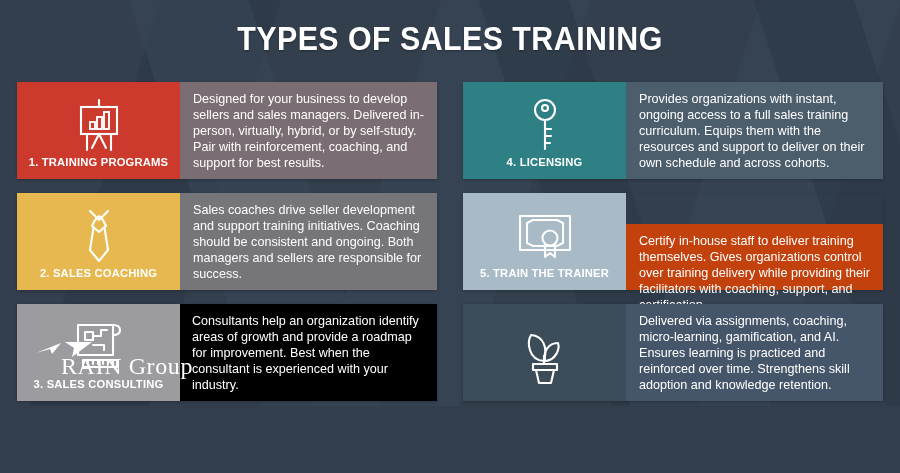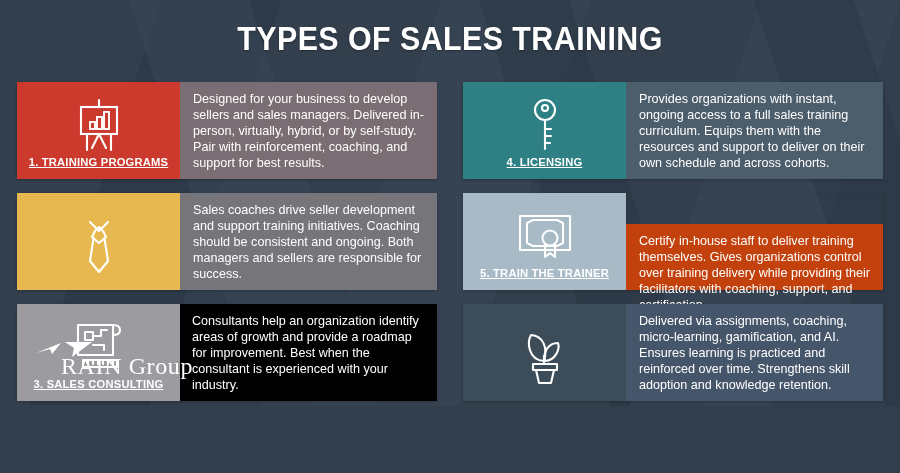--- a/index.html
+++ b/index.html
@@ -85,21 +85,20 @@
     justify-content: center;
     width: 100%;
   }
   .tile-icon svg { display: block; }
   .tile-label {
     font-size: 11.2px;
     font-weight: bold;
     letter-spacing: .2px;
     padding-bottom: 11px;
     white-space: nowrap;
-    text-decoration: underline;
   }
   .body {
     flex: 1 1 auto;
     padding: 9px 10px 8px 13px;
     box-sizing: border-box;
     color: #ffffff;
     font-size: 12.6px;
     line-height: 16px;
     font-family: Liberation Sans, sans-serif;
   }
@@ -189,20 +188,21 @@
 
     <div class="card">
       <div class="tile" id="tile2" style="background: rgb(230, 184, 79); color: rgb(255, 255, 255);">
         <div class="tile-icon">
           <svg width="40" height="56" viewBox="0 0 40 56" fill="none" stroke="#fff" stroke-width="2.1" stroke-linejoin="round" stroke-linecap="round">
             <path d="M11 3 L20 12 L29 3"></path>
             <path d="M16 12 L20 8 L24 12 L27 18 L20 24 L13 18 Z"></path>
             <path d="M14.5 19.5 L11 42 L20 53 L29 42 L25.5 19.5"></path>
           </svg>
         </div>
+        <div class="tile-label">2. SALES COACHING</div>
       </div>
       <div class="body" id="body2" style="background: rgb(118, 118, 122);">
         <p>Sales coaches drive seller development and support training initiatives. Coaching should be consistent and ongoing. Both managers and sellers are responsible for success.</p>
       </div>
     </div>
 
     <div class="card">
       <div class="tile" id="tile3" style="background: rgb(168, 186, 198); color: rgb(255, 255, 255);">
         <div class="tile-icon">
           <svg width="56" height="48" viewBox="0 0 56 48" fill="none" stroke="#fff" stroke-width="2.1" stroke-linejoin="round" stroke-linecap="round">

